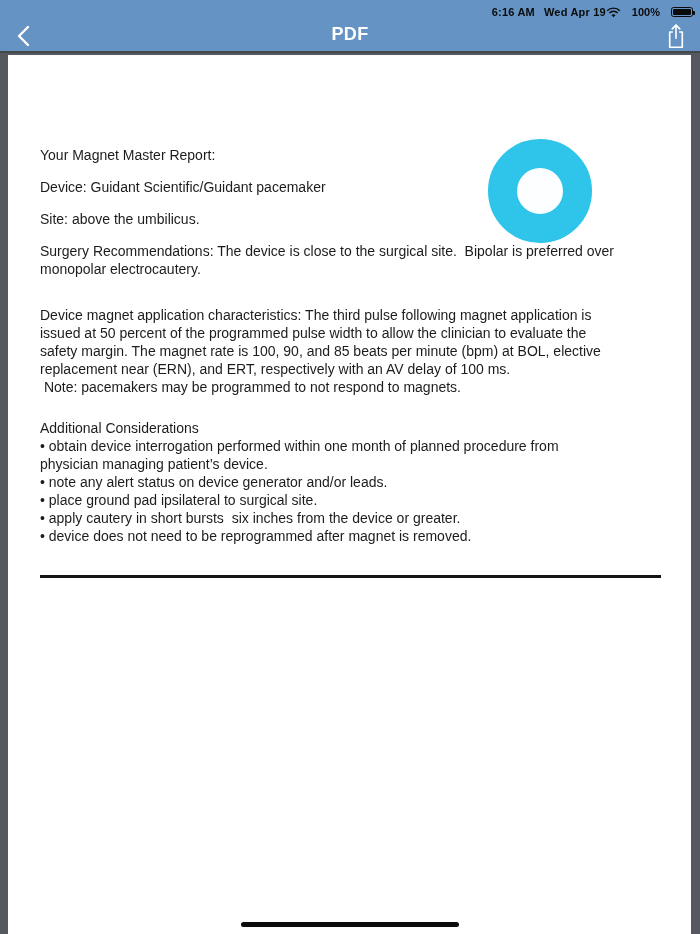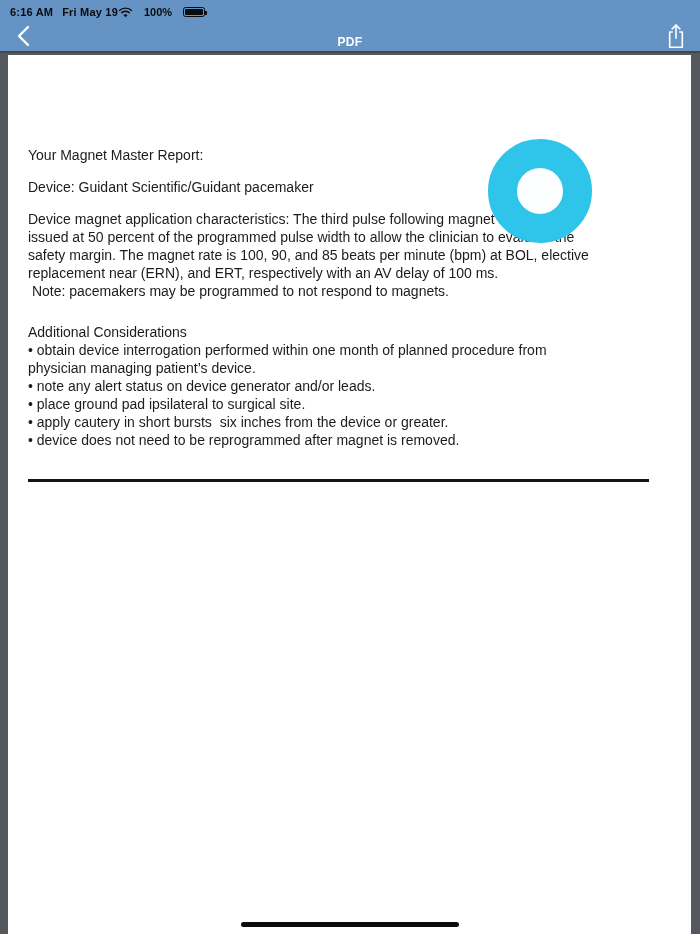--- a/index.html
+++ b/index.html
@@ -4,35 +4,35 @@
 <style>
   html,body{margin:0;padding:0;background:#2e3033;}
   .screen{
     position:relative;width:700px;height:934px;overflow:hidden;
     background:#55585e;
     font-family:"Liberation Sans","DejaVu Sans",sans-serif;
     -webkit-font-smoothing:antialiased;
   }
   
   .topbar{position:absolute;top:0;left:0;width:700px;height:51px;background:#6593c4;box-shadow:0 2px 0 #43474b;}
-  .status-row{position:absolute;top:0;left:0;right:0;height:20px;display:flex;justify-content:flex-start;align-items:center;padding:4px 7px 0 10px;box-sizing:border-box;}
+  .status-row{position:absolute;top:0;left:0;right:0;height:20px;display:flex;justify-content:flex-end;align-items:center;padding:4px 7px 0 10px;box-sizing:border-box;}
   .status-left{display:flex;gap:9px;font-size:11px;font-weight:700;color:#0b0b0c;letter-spacing:.2px;}
   .status-right{display:flex;align-items:center;gap:11px;font-size:11px;font-weight:700;color:#0b0b0c;}
   .wifi svg{display:block;}
   .battery{position:relative;display:inline-block;width:22px;height:10px;border:1px solid #0b0b0c;border-radius:2.5px;box-sizing:border-box;}
   .battery-fill{position:absolute;top:1px;left:1px;right:1px;bottom:1px;background:#0b0b0c;border-radius:1px;}
   .battery-nub{position:absolute;right:-3px;top:2.5px;width:2px;height:4px;background:#0b0b0c;border-radius:0 1px 1px 0;}
   .nav-row{position:absolute;top:20px;left:0;right:0;height:31px;}
-  .nav-title{position:absolute;left:0;right:0;top:0;height:31px;line-height:29px;text-align:center;color:#ffffff;font-size:12px;font-weight:700;letter-spacing:.3px;margin-top:8px;}
+  .nav-title{position:absolute;left:0;right:0;top:0;height:31px;line-height:29px;text-align:center;color:#ffffff;font-size:18px;font-weight:700;letter-spacing:.3px;}
   .back-btn{position:absolute;left:8px;top:2px;width:34px;height:28px;background:transparent;border:none;padding:0;cursor:pointer;}
   .share-btn{position:absolute;right:8px;top:1px;width:32px;height:30px;background:transparent;border:none;padding:0;cursor:pointer;}
   .back-btn svg,.share-btn svg{display:block;margin:0 auto;}
   
   .page{position:absolute;top:55px;left:8px;width:683px;bottom:0;background:#ffffff;}
-  .content{padding:91px 0 0 20px;width:632px;}
+  .content{padding:91px 0 0 32px;width:632px;}
   .content p{margin:0;font-size:14px;line-height:18px;color:#1c1c1e;white-space:pre-wrap;}
   .mb14{margin-bottom:14px !important;}
   .mb29{margin-bottom:29px !important;}
   .mb28{margin-bottom:28px !important;}
   .mb25{margin-bottom:25px !important;}
   .mb23{margin-bottom:23px !important;}
   .mb20{margin-bottom:20px !important;}
   .rule{width:621px;height:3px;background:#141414;margin-top:30px;}
   
   .logo{position:absolute;top:84px;left:480px;width:46px;height:46px;border:29px solid #2fc4e9;border-radius:50%;background:#fdfeff;}
@@ -41,21 +41,21 @@
 </style>
 </head>
 <body>
 
 <div class="screen">
 
   <header class="topbar">
     <div class="status-row">
       <div class="status-left">
         <span>6:16 AM</span>
-        <span>Fri May 19</span>
+        <span>Wed Apr 19</span>
       </div>
       <div class="status-right">
         <span class="wifi">
           <svg width="15" height="11" viewBox="0 0 24 18">
             <path d="M12 16.8 L8.6 13.2 A5.2 5.2 0 0 1 15.4 13.2 Z" fill="#0b0b0c"></path>
             <path d="M5.2 9.9 A9.6 9.6 0 0 1 18.8 9.9" fill="none" stroke="#0b0b0c" stroke-width="2.4"></path>
             <path d="M1.6 6.1 A14.8 14.8 0 0 1 22.4 6.1" fill="none" stroke="#0b0b0c" stroke-width="2.4"></path>
           </svg>
         </span>
         <span>100%</span>
@@ -84,20 +84,23 @@
         </span>
       </button>
     </div>
   </header>
 
   <main class="page">
     <div class="logo"></div>
     <div class="content">
       <p class="mb14">Your Magnet Master Report:</p>
       <p class="mb14">Device: Guidant Scientific/Guidant pacemaker</p>
+      <p class="mb14">Site: above the umbilicus.</p>
+      <p class="mb28">Surgery Recommendations: The device is close to the surgical site.  Bipolar is preferred over
+monopolar electrocautery.</p>
       <p class="mb23">Device magnet application characteristics: The third pulse following magnet application is
 issued at 50 percent of the programmed pulse width to allow the clinician to evaluate the
 safety margin. The magnet rate is 100, 90, and 85 beats per minute (bpm) at BOL, elective
 replacement near (ERN), and ERT, respectively with an AV delay of 100 ms.
  Note: pacemakers may be programmed to not respond to magnets.</p>
       <p class="mb20">Additional Considerations
 • obtain device interrogation performed within one month of planned procedure from
 physician managing patient’s device.
 • note any alert status on device generator and/or leads.
 • place ground pad ipsilateral to surgical site.

